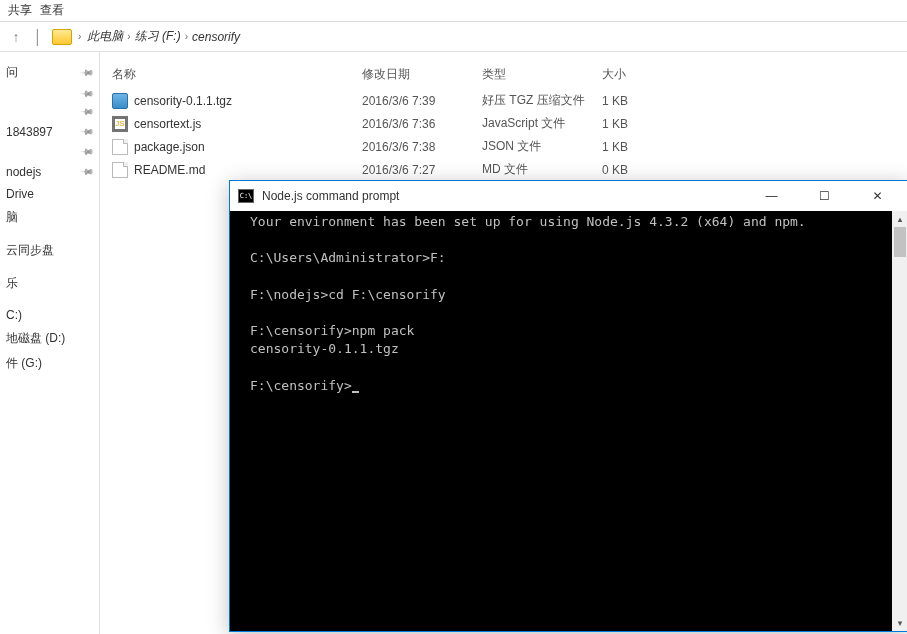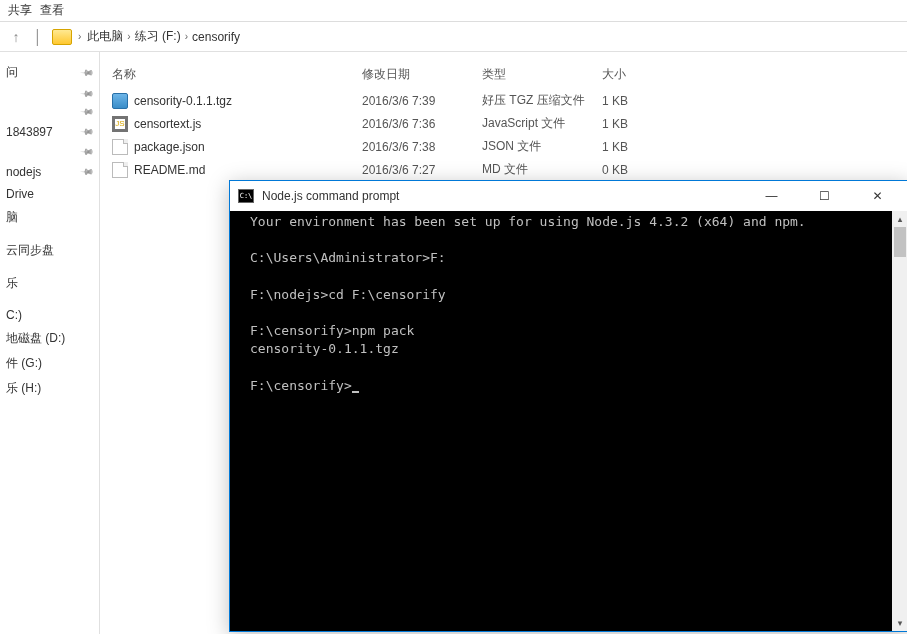--- a/index.html
+++ b/index.html
@@ -46,21 +46,21 @@
       border-radius: 2px;
       display: inline-block;
     }
     .breadcrumb {
       display: flex;
       align-items: center;
       gap: 4px;
       color: #333;
     }
     .breadcrumb-sep { color: #666; font-size: 10px; }
-    .breadcrumb-item { cursor: pointer; }
+    .breadcrumb-item { cursor: pointer; font-style: italic; }
     .explorer-body {
       display: flex;
       height: calc(100% - 45px);
     }
     .sidebar {
       width: 100px;
       border-right: 1px solid #e0e0e0;
       padding: 8px 0;
       overflow: hidden;
     }
@@ -302,23 +302,20 @@
         <span></span>
       </div>
       <div class="sidebar-item">
         <span>C:)</span>
       </div>
       <div class="sidebar-item">
         <span>地磁盘 (D:)</span>
       </div>
       <div class="sidebar-item">
         <span>件 (G:)</span>
-      </div>
-      <div class="sidebar-item">
-        <span>乐 (H:)</span>
       </div>
       <div class="sidebar-item">
         <span></span>
       </div>
     </div>
   <div class="file-list">
     <div class="col-headers">
       <div class="col-name">名称</div>
       <div class="col-date">修改日期</div>
       <div class="col-type">类型</div>

